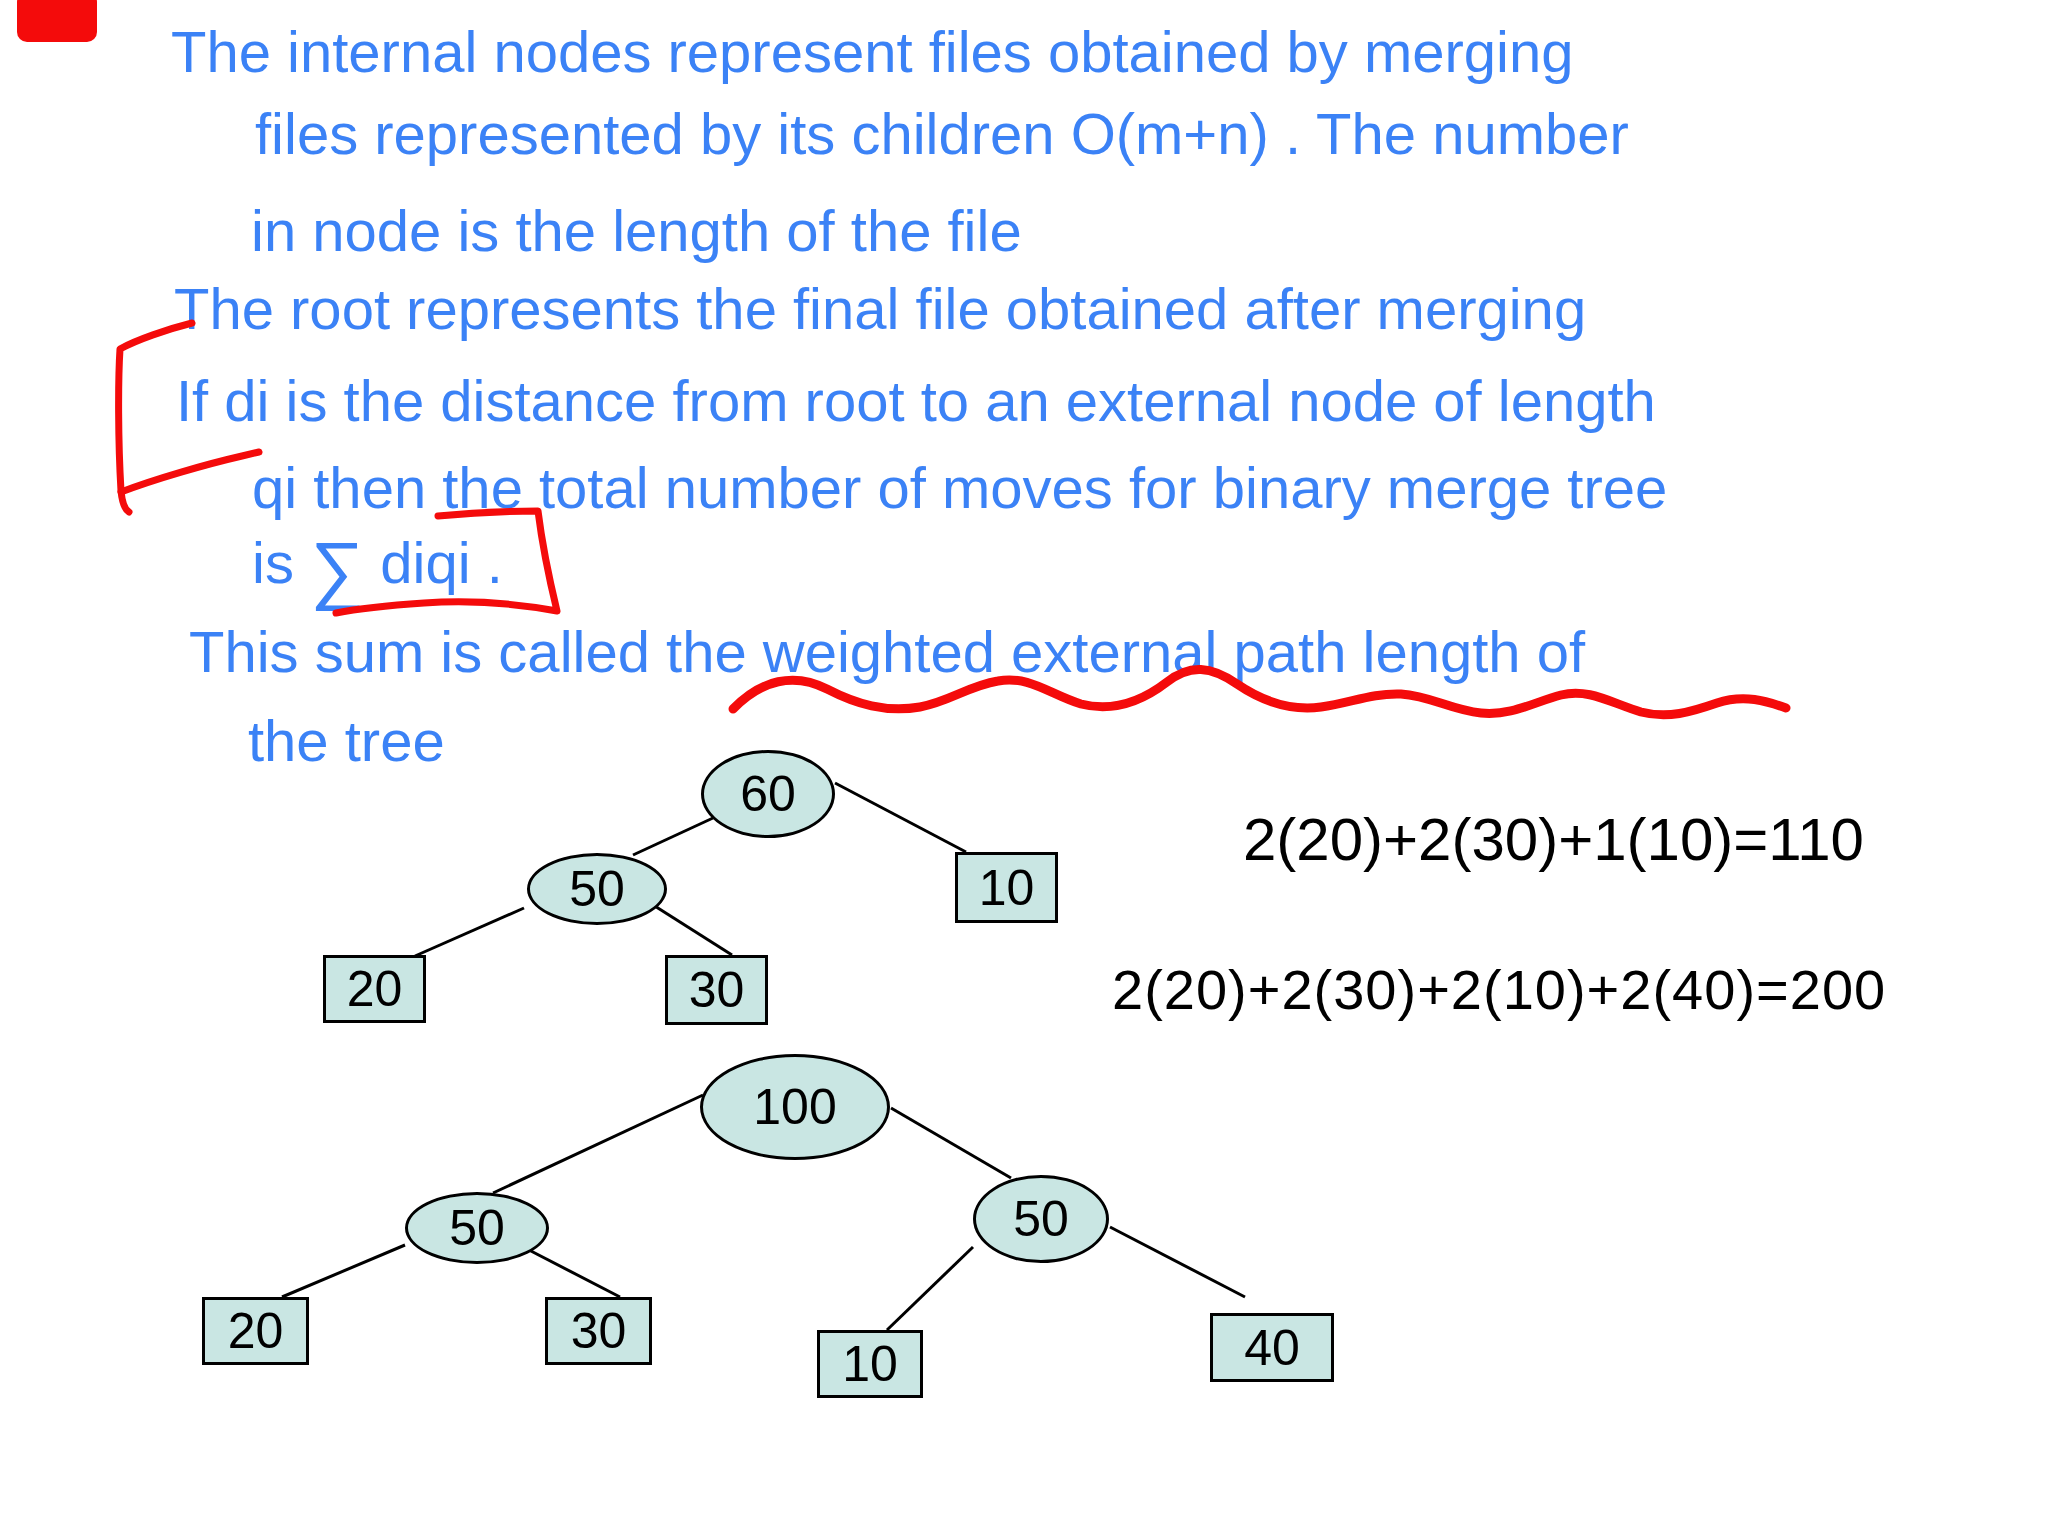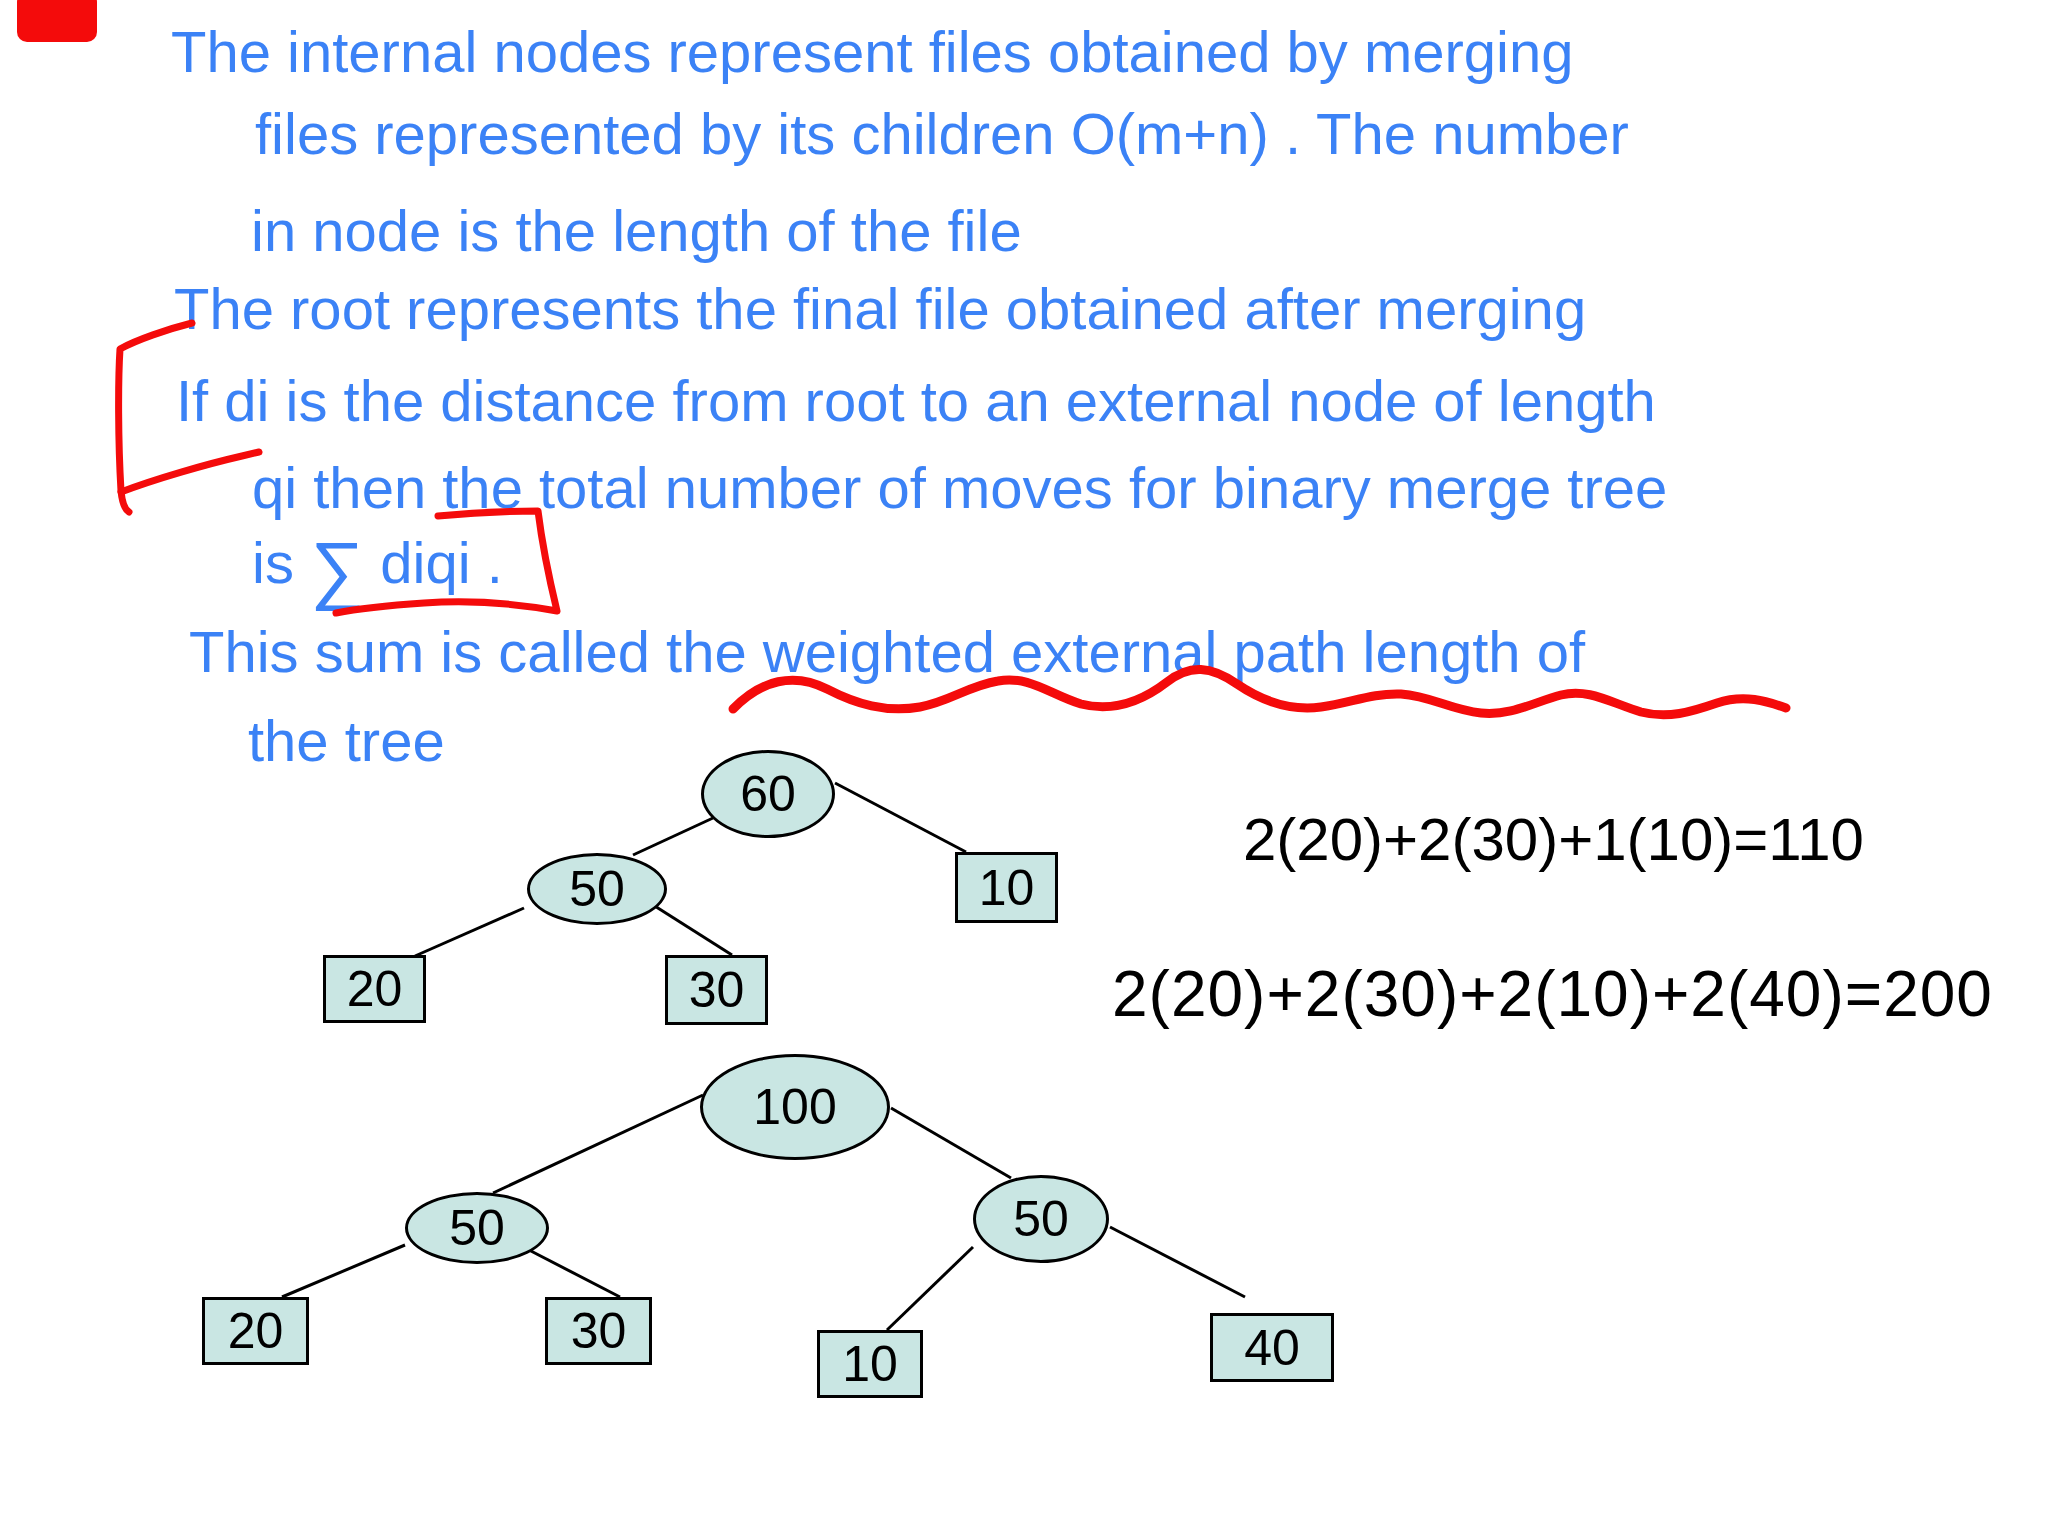--- a/index.html
+++ b/index.html
@@ -22,21 +22,21 @@
     font-size:76px;
     line-height:0;
     vertical-align:-12px;
   }
   .formula{
     position:absolute;
     white-space:nowrap;
     color:#000;
   }
   #formula-1{left:1243px;top:805px;font-size:60px;}
-  #formula-2{left:1112px;top:957px;font-size:64px;letter-spacing:1px;}
+  #formula-2{left:1112px;top:957px;font-size:56px;letter-spacing:1px;}
   .node{
     position:absolute;
     background:#c9e6e3;
     border:3px solid #000;
     display:flex;align-items:center;justify-content:center;
     font-size:50px;
     box-sizing:border-box;
     text-align:center;
   }
   .ellipse{border-radius:50%;}

